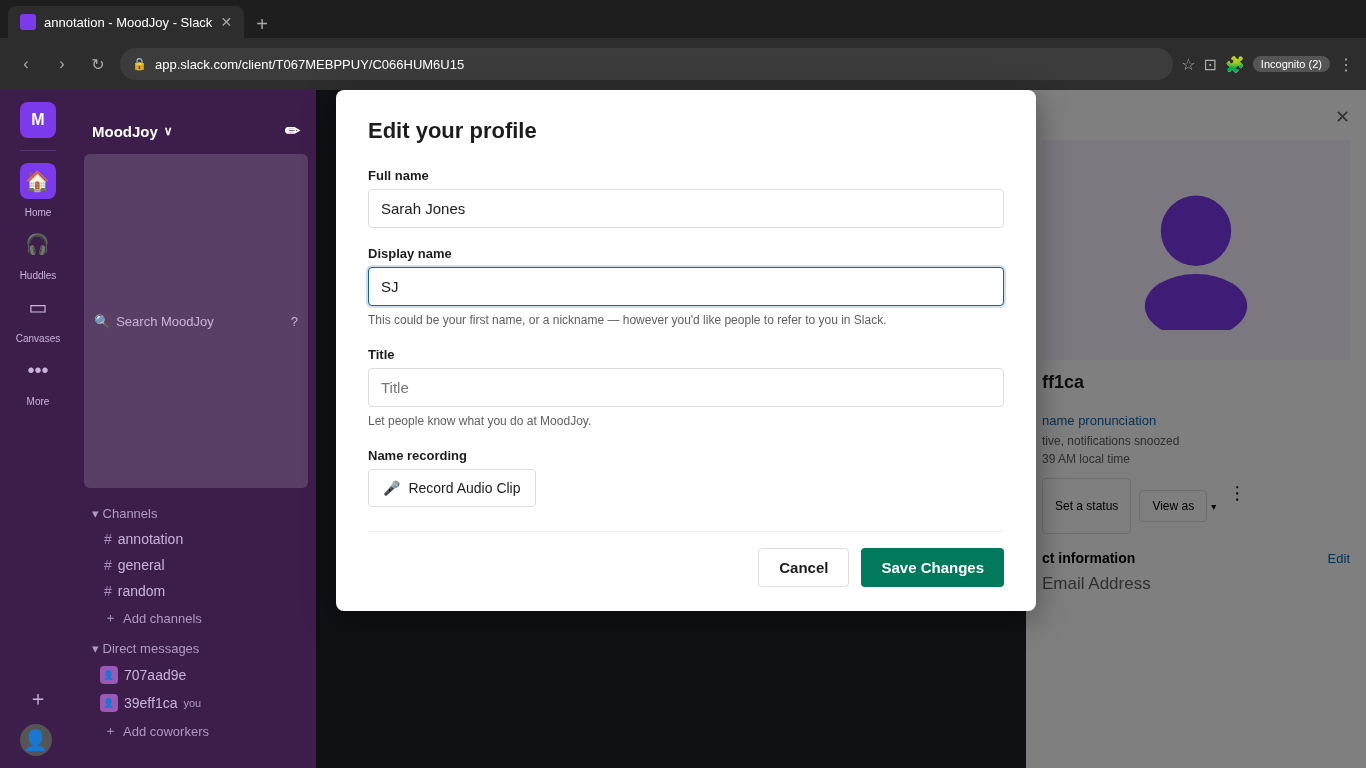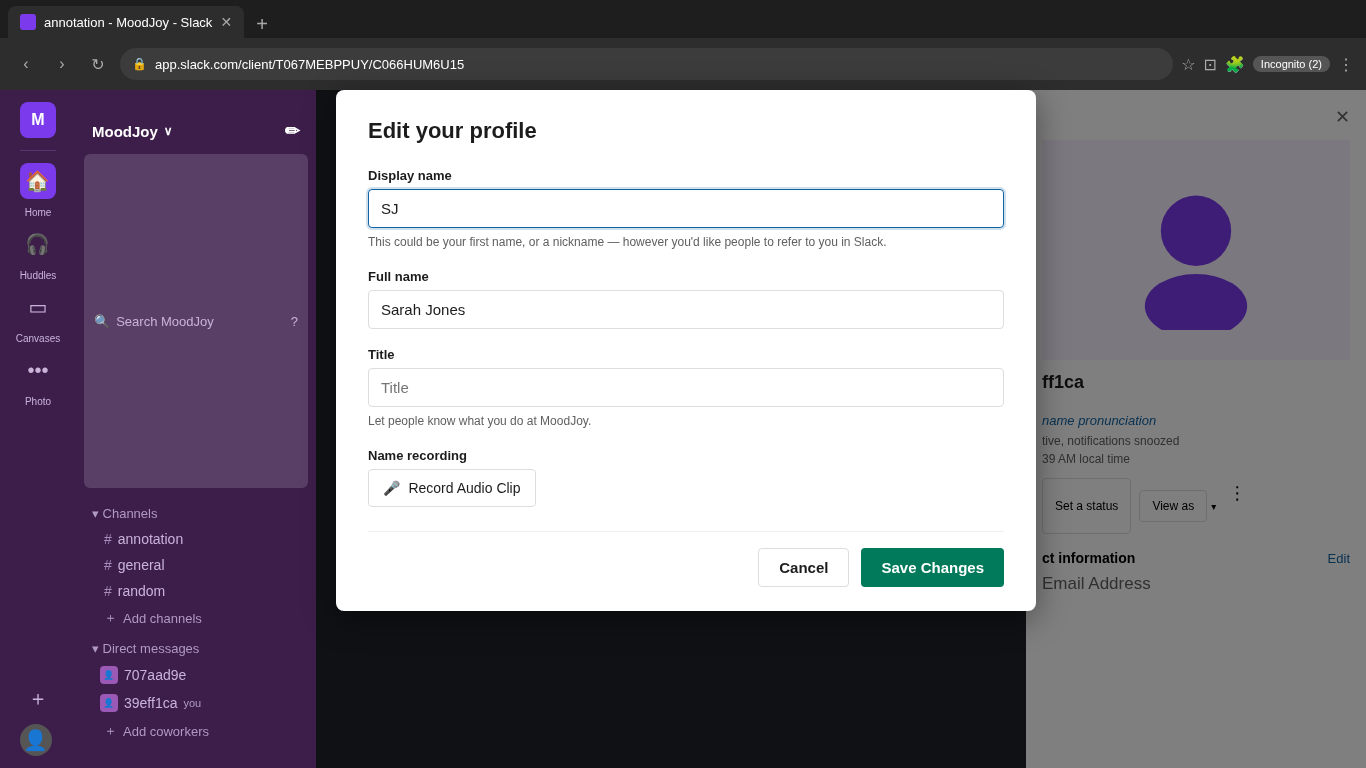--- a/index.html
+++ b/index.html
@@ -432,21 +432,21 @@
   <div class="sidebar">
     <div class="workspace-avatar">M</div>
     <div class="sidebar-sep"></div>
     <div class="sidebar-icon active">🏠</div>
     <div class="sidebar-icon-label">Home</div>
     <div class="sidebar-icon">🎧</div>
     <div class="sidebar-icon-label">Huddles</div>
     <div class="sidebar-icon">▭</div>
     <div class="sidebar-icon-label">Canvases</div>
     <div class="sidebar-icon">•••</div>
-    <div class="sidebar-icon-label">Photo</div>
+    <div class="sidebar-icon-label">More</div>
 
     <div style="margin-top: auto;">
       <div class="sidebar-icon">＋</div>
       <div class="sidebar-icon" style="background:#555; border-radius:50%; width:32px; height:32px; margin-top:8px;">👤</div>
     </div>
   </div>
 
   <div class="channel-panel">
     <div class="channel-header">
       <span>MoodJoy</span>
@@ -510,21 +510,21 @@
         <span style="cursor:pointer; color:#666; font-size:18px;">✕</span>
       </div>
 
       <div style="width:100%; height:220px; background:#f8f0ff; display:flex; align-items:center; justify-content:center; margin-bottom:12px;">
         <svg viewBox="0 0 100 100" width="160" height="160">
           <circle cx="50" cy="38" r="22" fill="#7c3aed"></circle>
           <ellipse cx="50" cy="85" rx="32" ry="20" fill="#7c3aed"></ellipse>
         </svg>
       </div>
       <div style="font-size:18px; font-weight:bold; color:#1d1c1d; margin-bottom:20px;">ff1ca</div>
-      <div style="color:#1264a3; font-size:13px; margin-bottom:6px; cursor:pointer;font-style:italic;">name pronunciation</div>
+      <div style="color:#1264a3; font-size:13px; margin-bottom:6px; cursor:pointer;">name pronunciation</div>
       <div style="font-size:12px; color:#616061; margin-bottom:4px;">tive, notifications snoozed</div>
       <div style="font-size:12px; color:#616061; margin-bottom:12px;">39 AM local time</div>
       <div style="display:flex; gap:8px; margin-bottom:16px;">
         <button style="background:#fff; border:1px solid #ddd; border-radius:4px; padding:20px 12px; font-size:12px; cursor:pointer;">Set a status</button>
         <div style="display:flex; align-items:center; gap:4px;">
           <button style="background:#fff; border:1px solid #ddd; border-radius:4px; padding:8px 12px; font-size:12px; cursor:pointer;">View as</button>
           <span style="font-size:10px; cursor:pointer;">▾</span>
         </div>
         <span style="cursor:pointer; font-size:18px; padding:4px;">⋮</span>
       </div>
@@ -537,30 +537,30 @@
 
     <div class="modal-overlay">
       <div class="modal">
         <div class="modal-title">Edit your profile</div>
 
         <div class="modal-body">
 
           <div class="modal-left">
 
             <div class="form-group">
+              <label class="form-label">Full name</label>
+              <input type="text" class="form-input" value="Sarah Jones" style="">
+            </div>
+
+            <div class="form-group">
               <label class="form-label">Display name</label>
               <div style="position:relative;">
                 <input type="text" class="form-input active-field" value="SJ" style="padding-right: 2px;">
               </div>
               <span class="form-hint">This could be your first name, or a nickname — however you'd like people to refer to you in Slack.</span>
-            </div>
-
-            <div class="form-group">
-              <label class="form-label">Full name</label>
-              <input type="text" class="form-input" value="Sarah Jones" style="">
             </div>
 
             <div class="form-group">
               <label class="form-label">Title</label>
               <input type="text" class="form-input" placeholder="Title" style="">
               <span class="form-hint">Let people know what you do at MoodJoy.</span>
             </div>
 
             <div class="form-group">
               <label class="form-label">Name recording</label>

